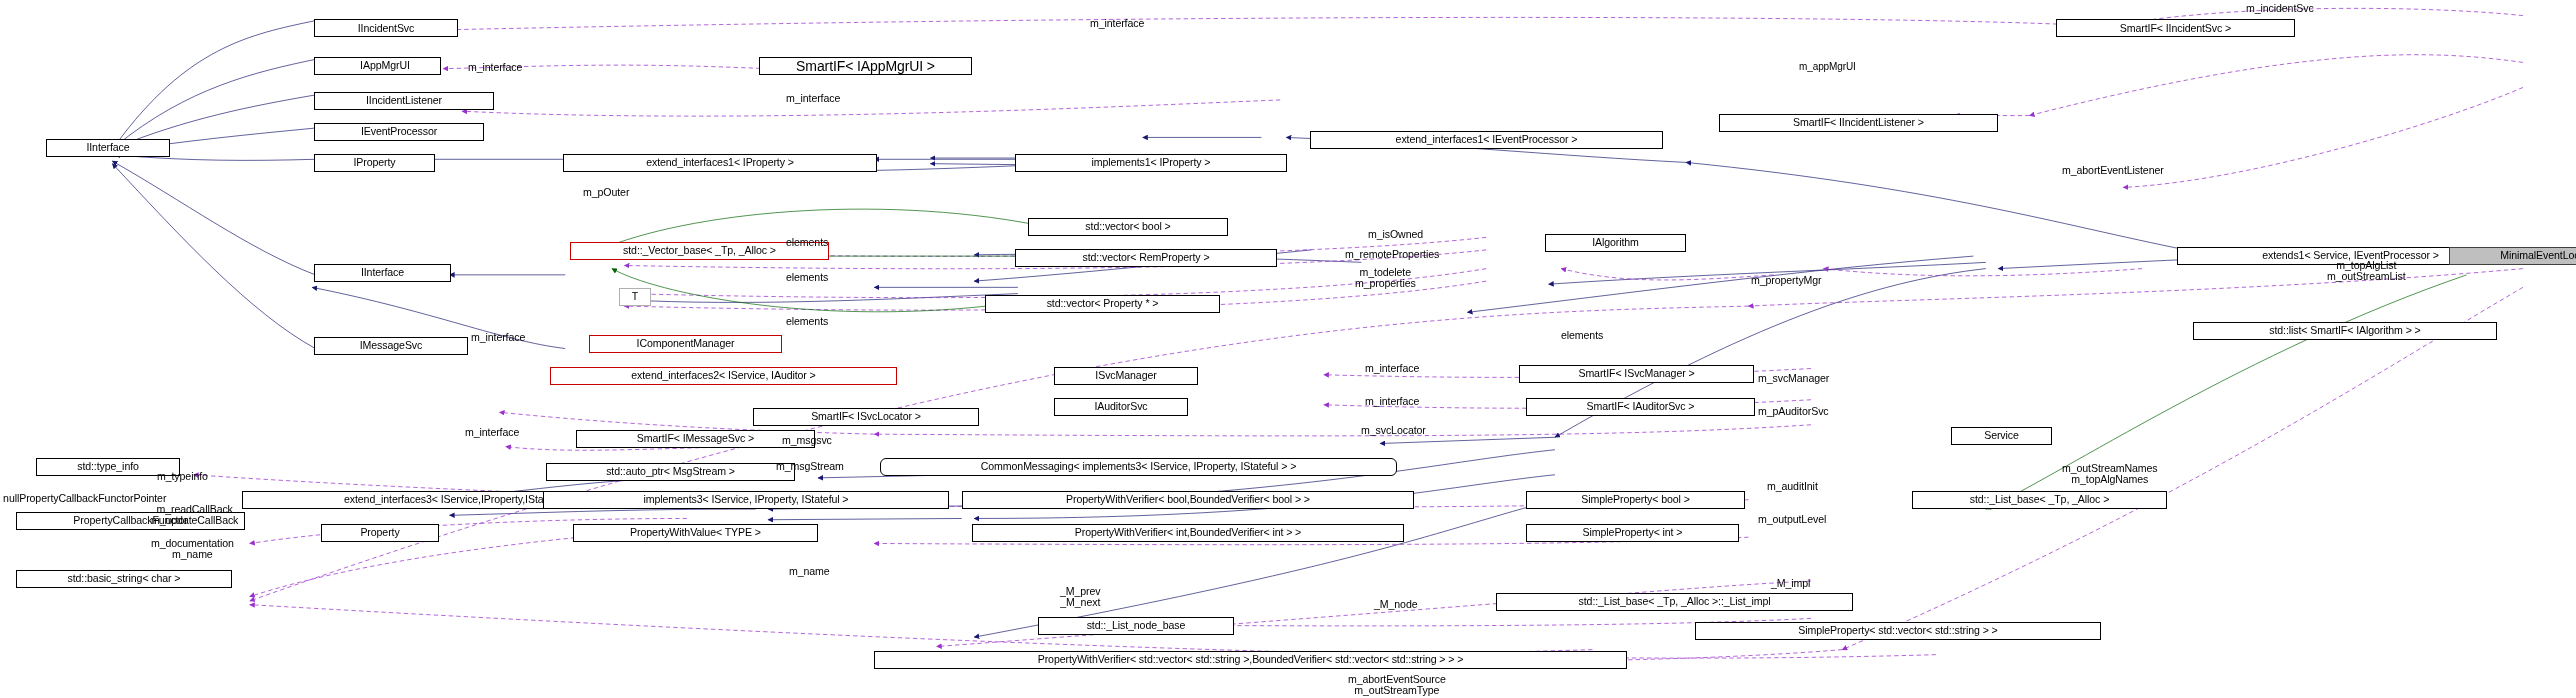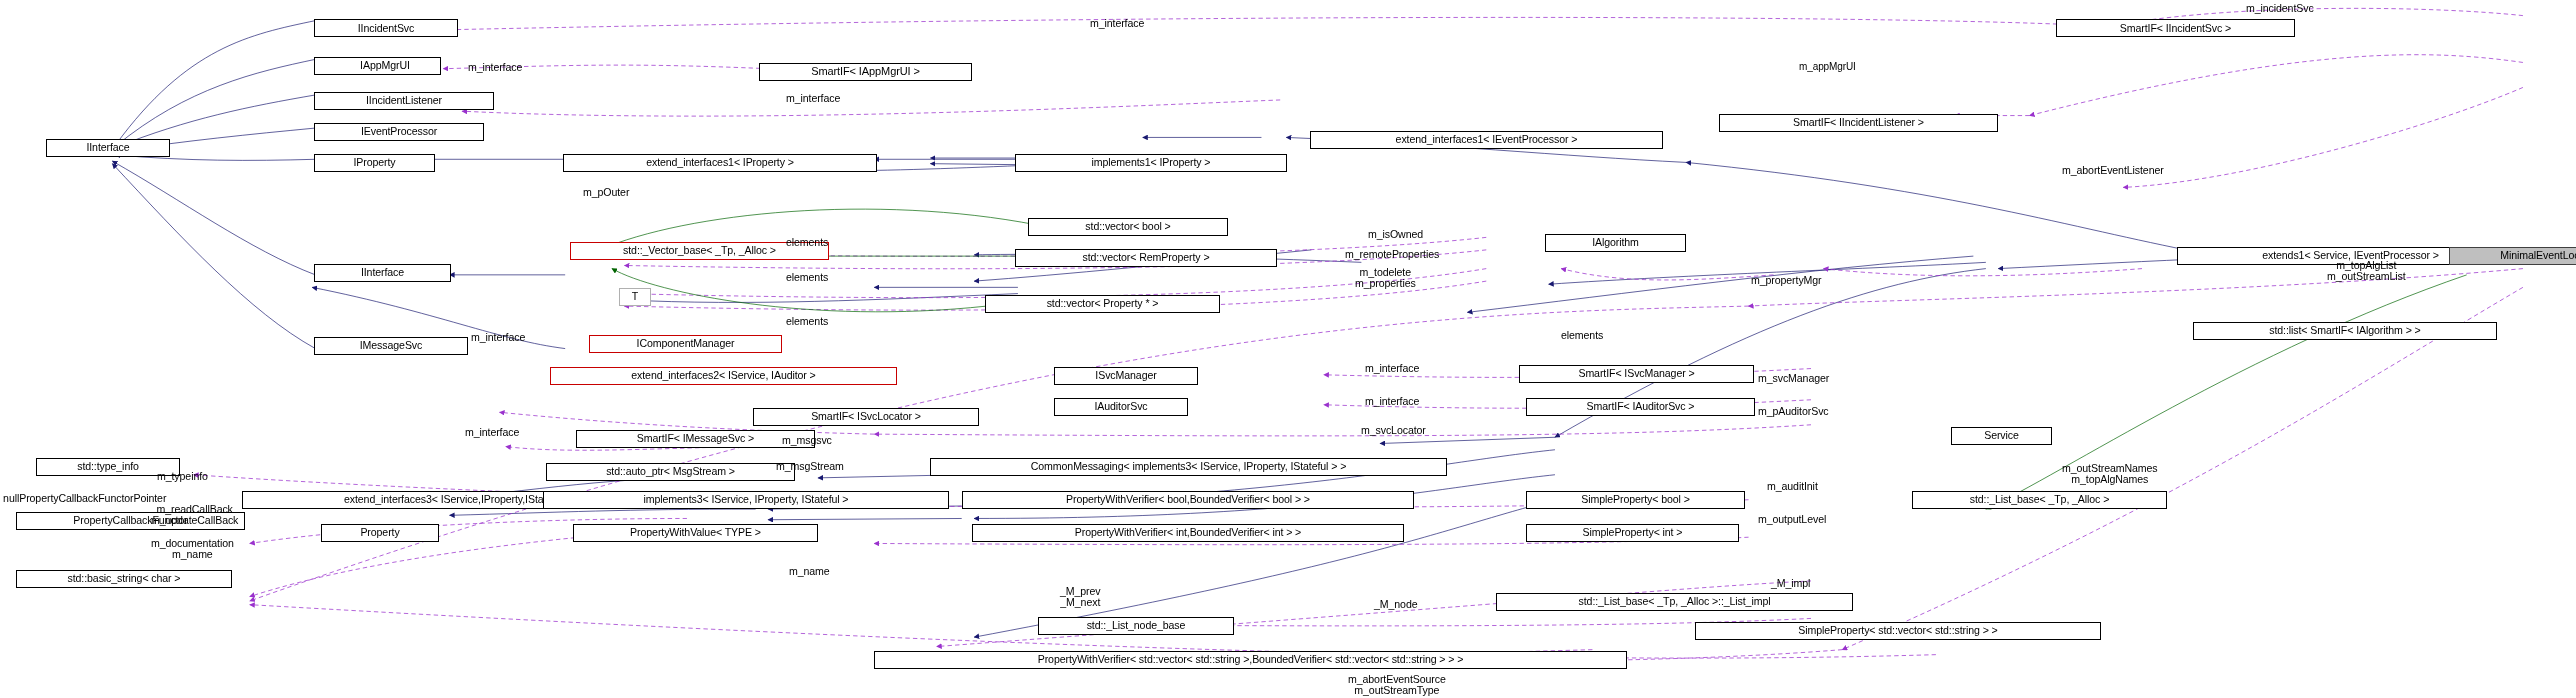--- a/index.html
+++ b/index.html
@@ -143,21 +143,21 @@
 
   <div id="nodes-layer">
       <div class="node" style="left: 314px; top: 19.4px; width: 144px; height: 17.5px; font-size: 10.6px;">IIncidentSvc</div>
       <div class="node" style="left: 314px; top: 57px; width: 127px; height: 17.5px; font-size: 10.6px; padding-left: 18px;">IAppMgrUI</div>
       <div class="node" style="left: 314px; top: 92px; width: 180px; height: 17.5px; font-size: 10.6px;">IIncidentListener</div>
       <div class="node" style="left: 314px; top: 123px; width: 170px; height: 17.5px; font-size: 10.6px;">IEventProcessor</div>
       <div class="node" style="left: 314px; top: 154px; width: 121px; height: 17.5px; font-size: 10.6px;">IProperty</div>
       <div class="node" style="left: 46px; top: 139px; width: 124px; height: 17.5px; font-size: 10.6px;">IInterface</div>
       <div class="node" style="left: 314px; top: 264px; width: 137px; height: 17.5px; font-size: 10.6px;">IInterface</div>
       <div class="node" style="left: 314px; top: 337px; width: 154px; height: 17.5px; font-size: 10.6px;">IMessageSvc</div>
-      <div class="node" style="left: 759px; top: 57px; width: 213px; height: 17.5px; font-size: 11px; margin-top: 6px;">SmartIF&lt; IAppMgrUI &gt;</div>
+      <div class="node" style="left: 759px; top: 57px; width: 213px; height: 17.5px; font-size: 14px;">SmartIF&lt; IAppMgrUI &gt;</div>
       <div class="node" style="left: 563px; top: 154px; width: 314px; height: 17.5px; font-size: 10.6px;">extend_interfaces1&lt; IProperty &gt;</div>
       <div class="node" style="left: 1015px; top: 154px; width: 272px; height: 17.5px; font-size: 10.6px;">implements1&lt; IProperty &gt;</div>
       <div class="node" style="left: 1310px; top: 131px; width: 353px; height: 17.5px; font-size: 10.6px;">extend_interfaces1&lt; IEventProcessor &gt;</div>
       <div class="node" style="left: 1719px; top: 114px; width: 279px; height: 17.5px; font-size: 10.6px;">SmartIF&lt; IIncidentListener &gt;</div>
       <div class="node" style="left: 2056px; top: 19.4px; width: 239px; height: 17.5px; font-size: 10.6px;">SmartIF&lt; IIncidentSvc &gt;</div>
       <div class="node red" style="left: 570px; top: 242px; width: 259px; height: 17.5px; font-size: 10.6px;">std::_Vector_base&lt; _Tp, _Alloc &gt;</div>
       <div class="node grey-border" style="left: 619px; top: 288px; width: 32px; height: 17.5px; font-size: 10.6px;">T</div>
       <div class="node" style="left: 1028px; top: 218px; width: 200px; height: 17.5px; font-size: 10.6px;">std::vector&lt; bool &gt;</div>
       <div class="node" style="left: 1015px; top: 249px; width: 262px; height: 17.5px; font-size: 10.6px;">std::vector&lt; RemProperty &gt;</div>
       <div class="node" style="left: 985px; top: 295px; width: 235px; height: 17.5px; font-size: 10.6px;">std::vector&lt; Property * &gt;</div>
@@ -176,21 +176,21 @@
       <div class="node" style="left: 2193px; top: 322px; width: 304px; height: 17.5px; font-size: 10.6px;">std::list&lt; SmartIF&lt; IAlgorithm &gt; &gt;</div>
       <div class="node" style="left: 1912px; top: 491px; width: 255px; height: 17.5px; font-size: 10.6px;">std::_List_base&lt; _Tp, _Alloc &gt;</div>
       <div class="node" style="left: 36px; top: 458px; width: 144px; height: 17.5px; font-size: 10.6px;">std::type_info</div>
       <div class="node" style="left: 16px; top: 512px; width: 229px; height: 17.5px; font-size: 10.6px;">PropertyCallbackFunctor</div>
       <div class="node" style="left: 16px; top: 570px; width: 216px; height: 17.5px; font-size: 10.6px;">std::basic_string&lt; char &gt;</div>
       <div class="node" style="left: 242px; top: 491px; width: 432px; height: 17.5px; font-size: 10.6px;">extend_interfaces3&lt; IService,IProperty,IStateful &gt;</div>
       <div class="node" style="left: 321px; top: 524px; width: 118px; height: 17.5px; font-size: 10.6px;">Property</div>
       <div class="node" style="left: 546px; top: 463px; width: 249px; height: 17.5px; font-size: 10.6px;">std::auto_ptr&lt; MsgStream &gt;</div>
       <div class="node" style="left: 543px; top: 491px; width: 406px; height: 17.5px; font-size: 10.6px;">implements3&lt; IService, IProperty, IStateful &gt;</div>
       <div class="node" style="left: 573px; top: 524px; width: 245px; height: 17.5px; font-size: 10.6px;">PropertyWithValue&lt; TYPE &gt;</div>
-      <div class="node" style="left: 930px; top: 458px; width: 517px; height: 17.5px; font-size: 10.6px;">CommonMessaging&lt; implements3&lt; IService, IProperty, IStateful &gt; &gt;</div>
+      <div class="node" style="left: 880px; top: 458px; width: 517px; height: 17.5px; font-size: 10.6px; border-radius: 6px;">CommonMessaging&lt; implements3&lt; IService, IProperty, IStateful &gt; &gt;</div>
       <div class="node" style="left: 962px; top: 491px; width: 452px; height: 17.5px; font-size: 10.6px;">PropertyWithVerifier&lt; bool,BoundedVerifier&lt; bool &gt; &gt;</div>
       <div class="node" style="left: 972px; top: 524px; width: 432px; height: 17.5px; font-size: 10.6px;">PropertyWithVerifier&lt; int,BoundedVerifier&lt; int &gt; &gt;</div>
       <div class="node" style="left: 1526px; top: 491px; width: 219px; height: 17.5px; font-size: 10.6px;">SimpleProperty&lt; bool &gt;</div>
       <div class="node" style="left: 1526px; top: 524px; width: 213px; height: 17.5px; font-size: 10.6px;">SimpleProperty&lt; int &gt;</div>
       <div class="node" style="left: 1496px; top: 593px; width: 357px; height: 17.5px; font-size: 10.6px;">std::_List_base&lt; _Tp, _Alloc &gt;::_List_impl</div>
       <div class="node" style="left: 1038px; top: 617px; width: 196px; height: 17.5px; font-size: 10.6px;">std::_List_node_base</div>
       <div class="node" style="left: 1695px; top: 622px; width: 406px; height: 17.5px; font-size: 10.6px;">SimpleProperty&lt; std::vector&lt; std::string &gt; &gt;</div>
       <div class="node" style="left: 874px; top: 651px; width: 753px; height: 17.5px; font-size: 10.6px;">PropertyWithVerifier&lt; std::vector&lt; std::string &gt;,BoundedVerifier&lt; std::vector&lt; std::string &gt; &gt; &gt;</div>
     </div>
   <div id="labels-layer">

